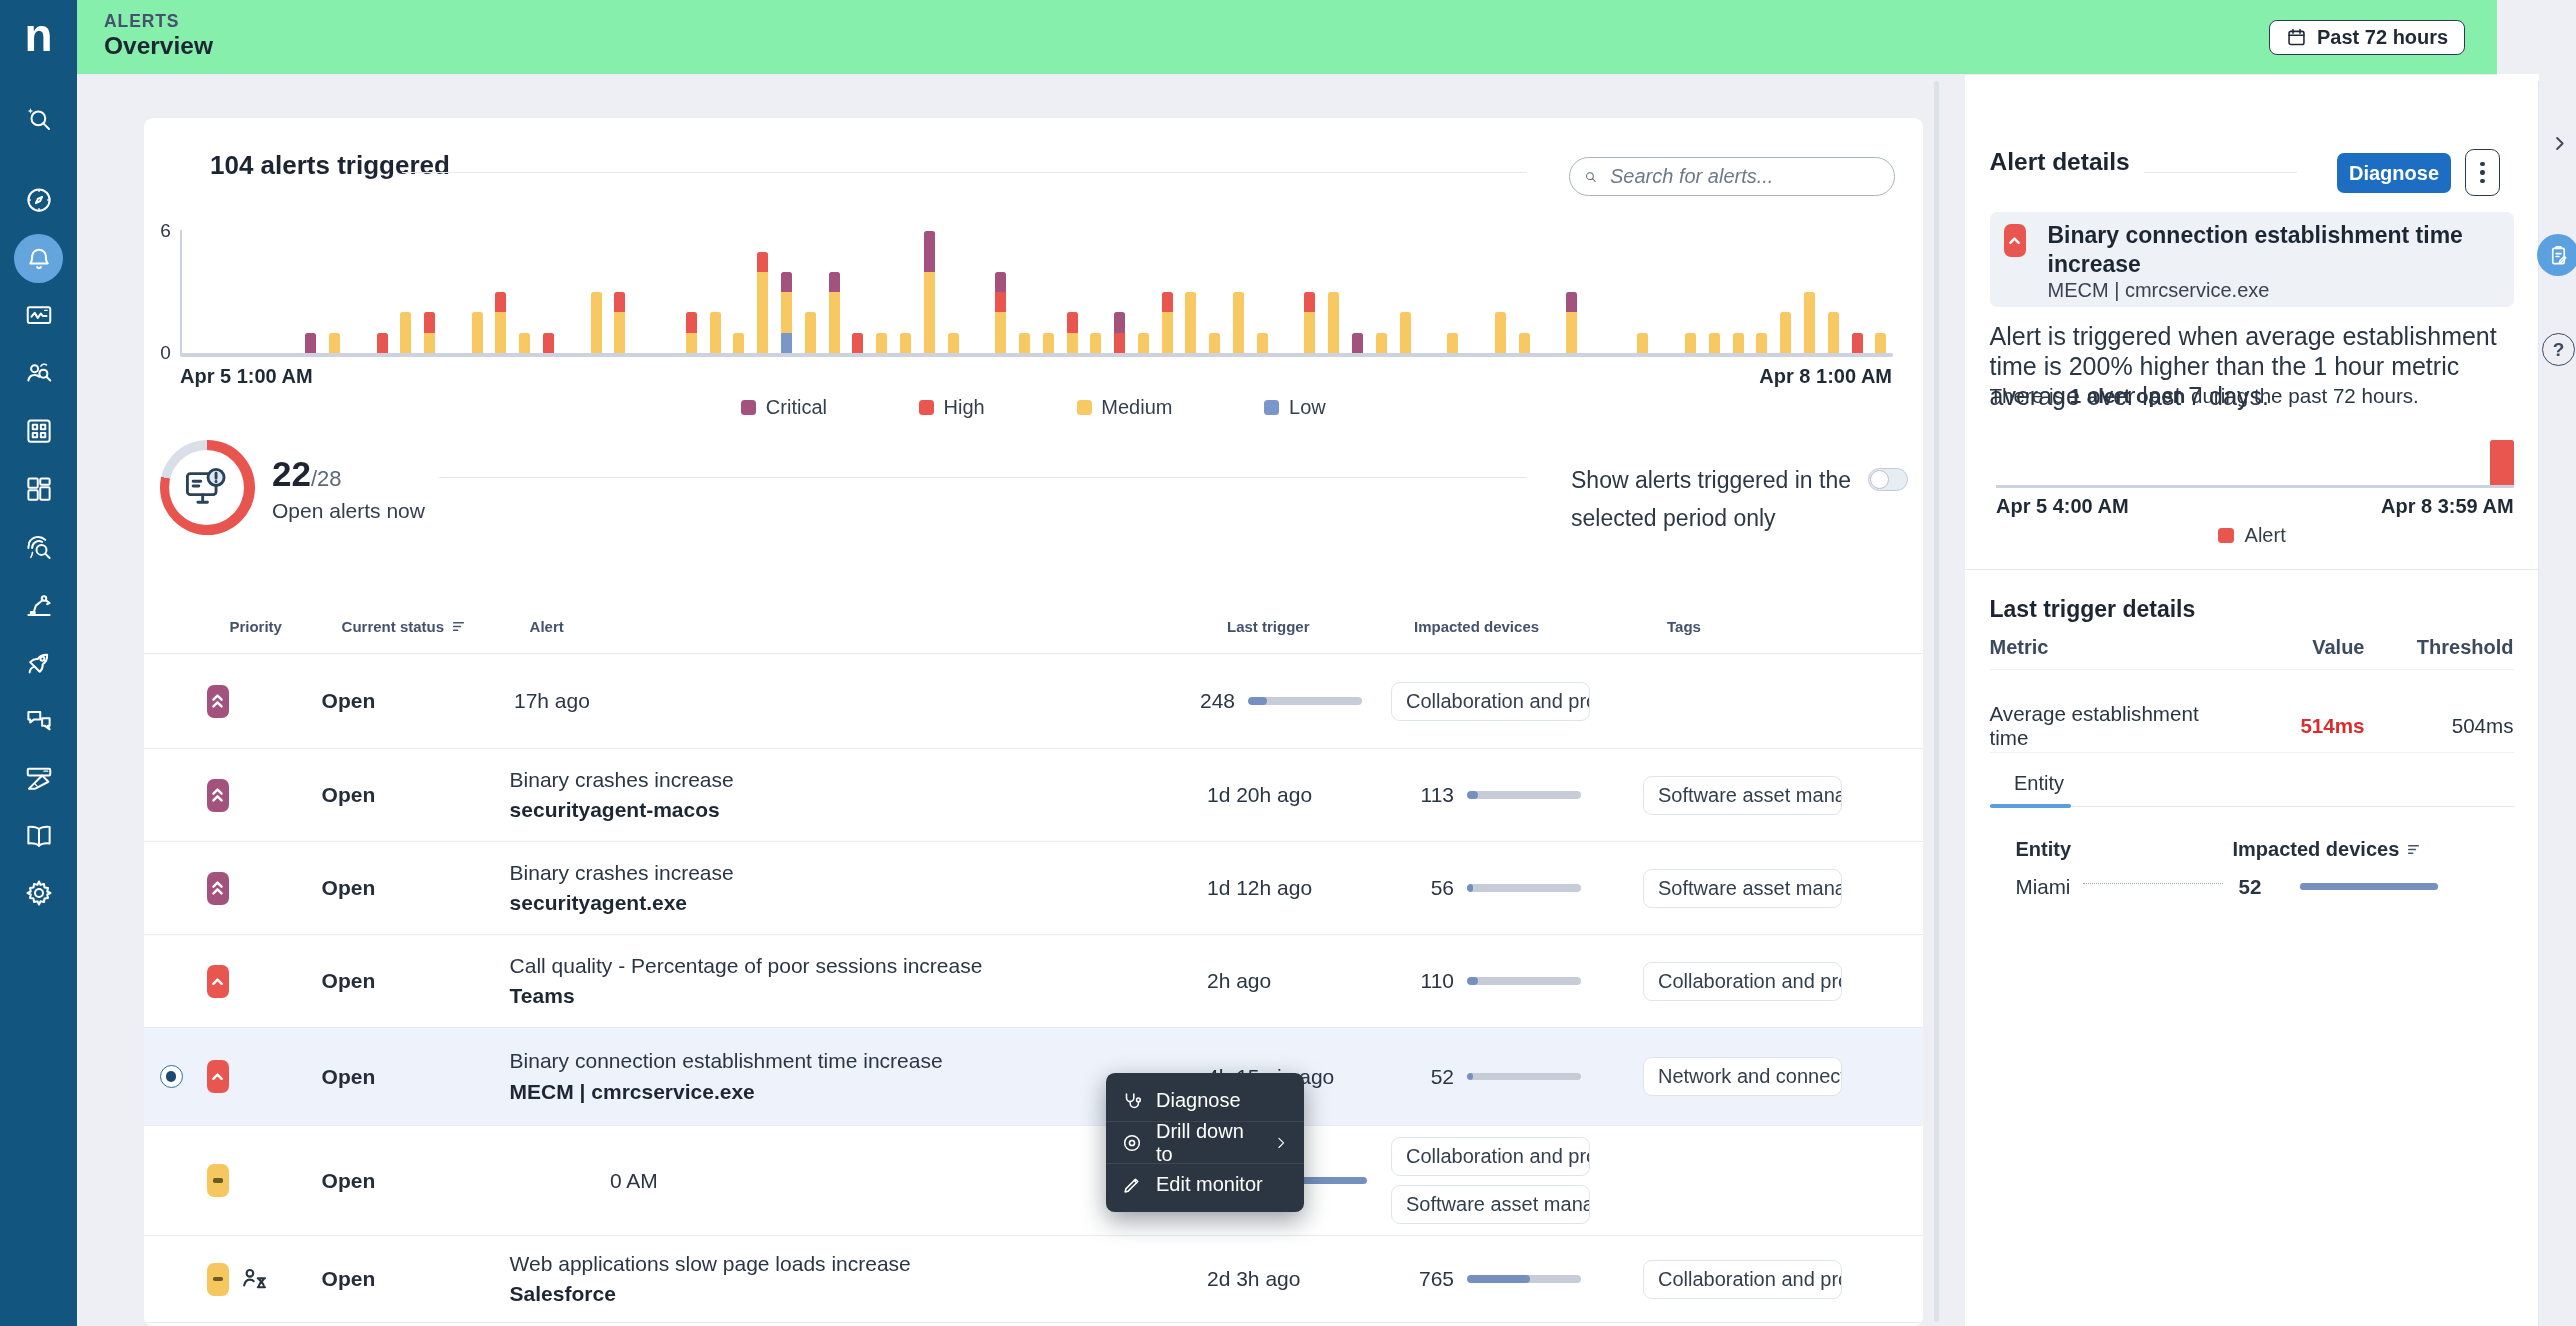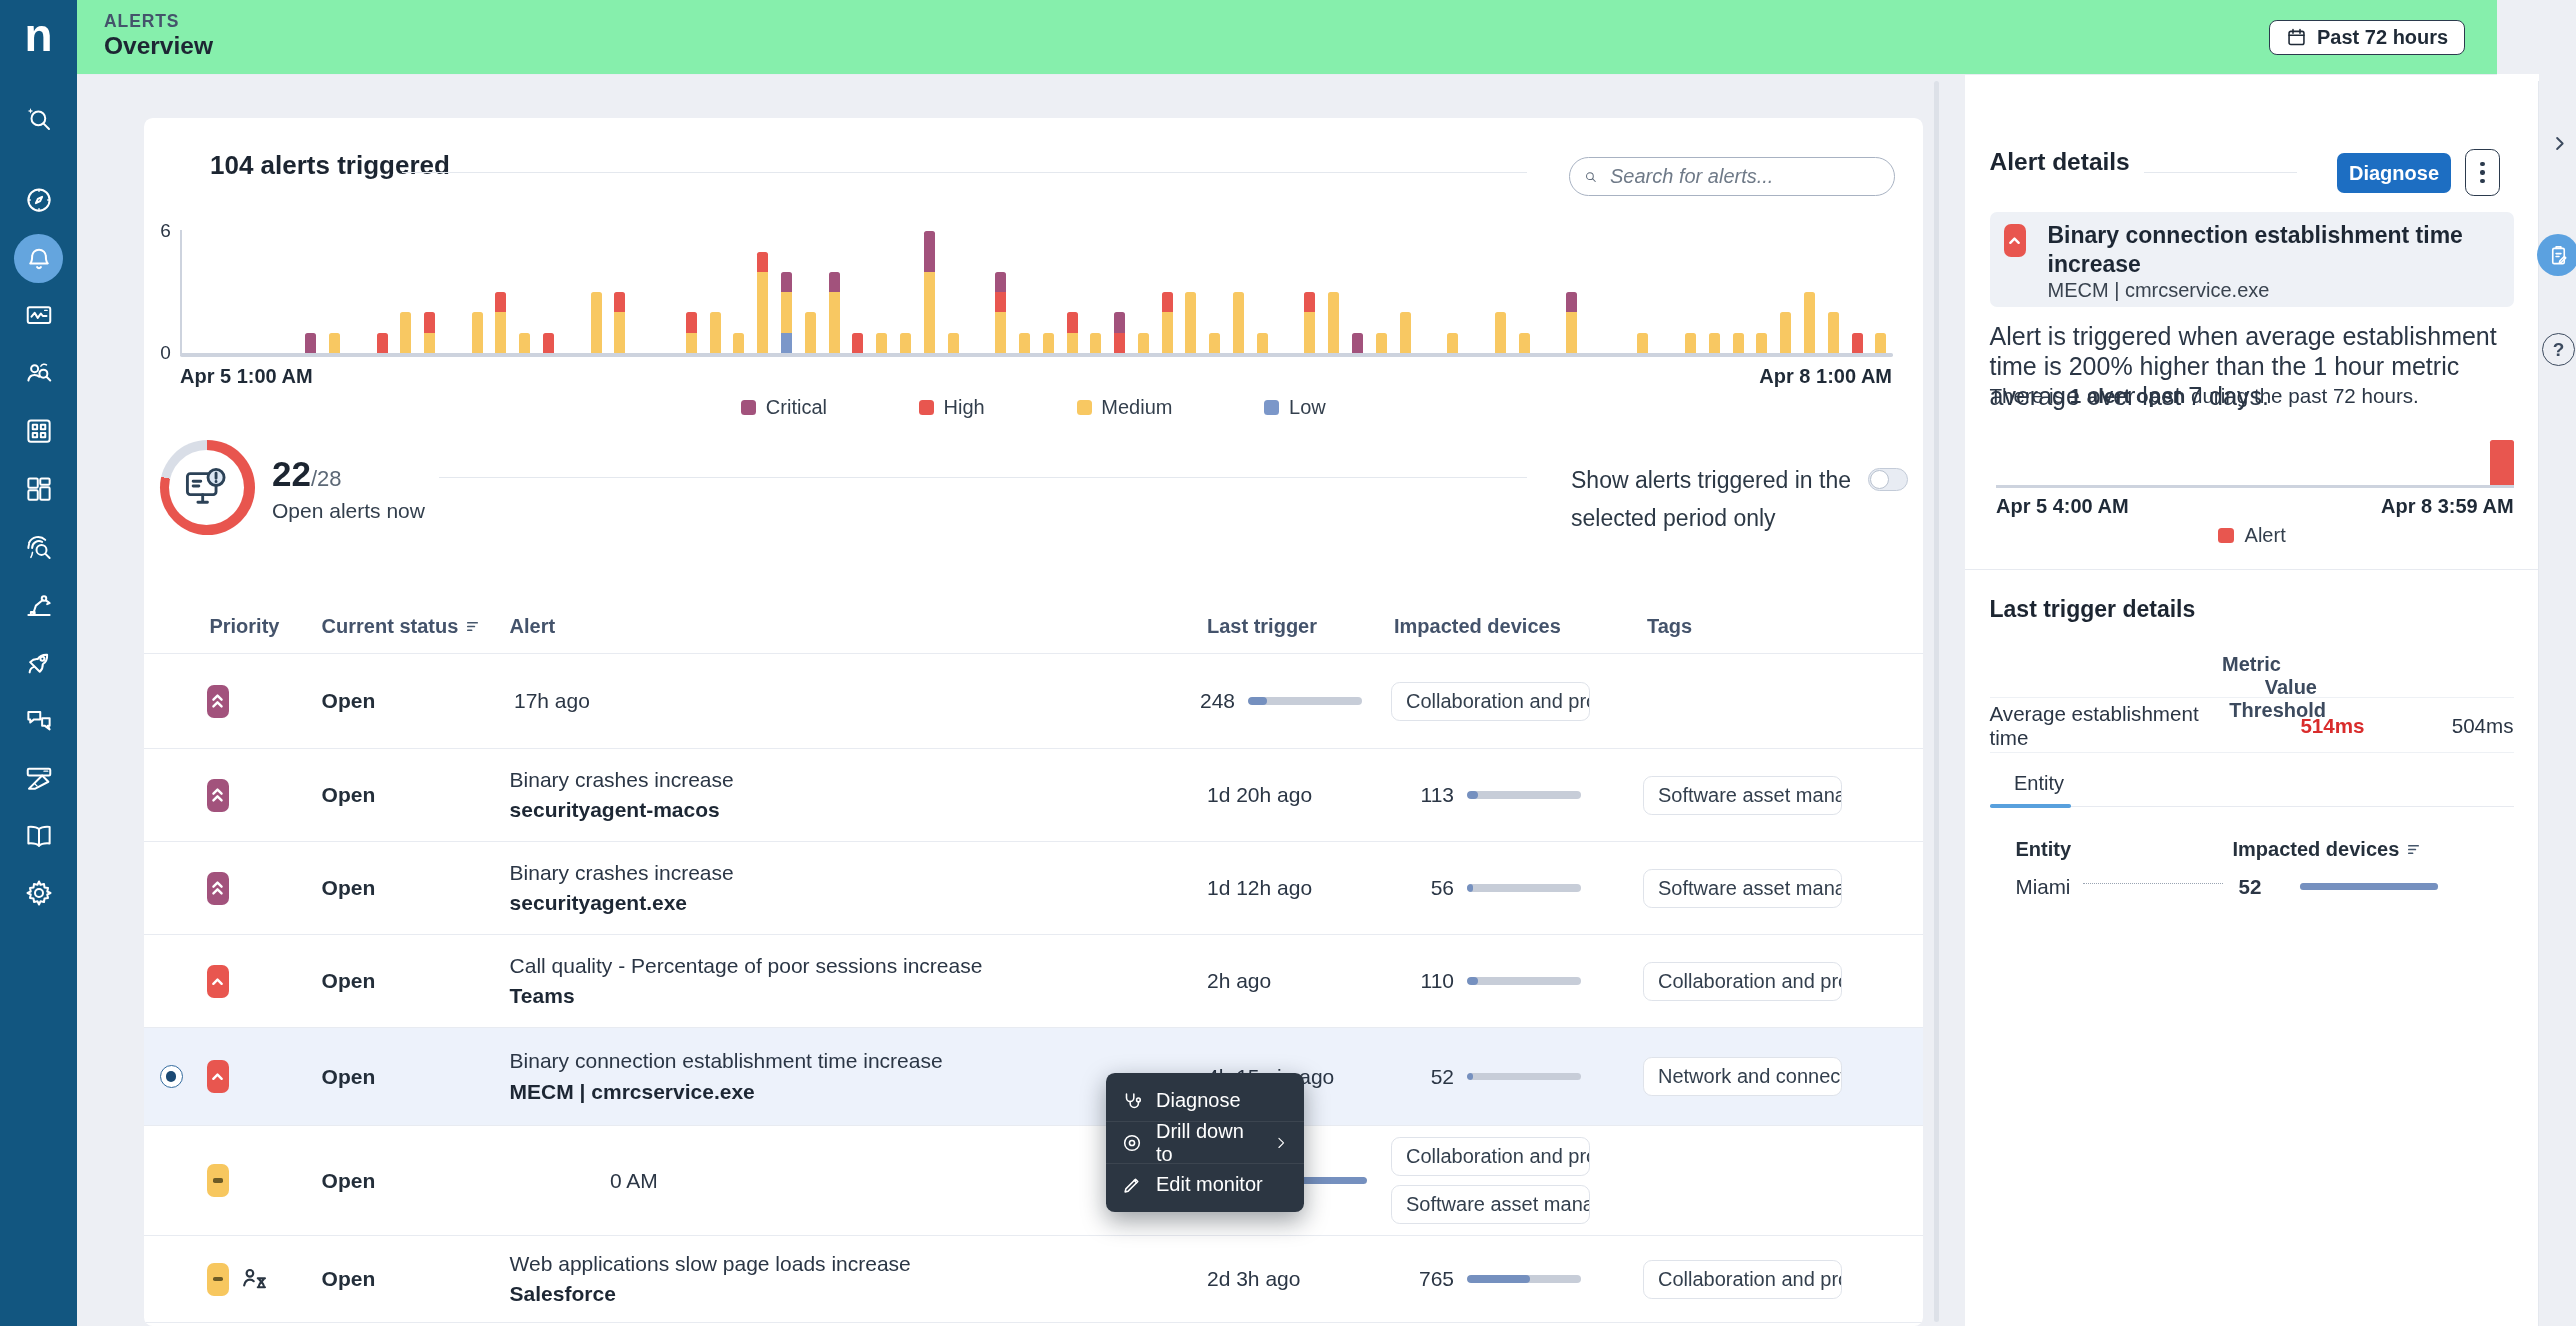--- a/index.html
+++ b/index.html
@@ -44,21 +44,21 @@
   .open-num{font-size:35px;font-weight:700;color:#1c2531;}
   .open-total{font-size:22px;color:#5c6876;font-weight:400;}
   .open-label{font-size:21px;color:#333f4d;margin-top:5.3px;}
   .mid-rule{position:absolute;left:295px;top:359px;width:1088px;height:0.9px;background:#e4e8ee;}
   .toggle-label{position:absolute;left:1427px;top:343px;width:293px;font-size:23px;line-height:38px;color:#2c3845;}
   .toggle{position:absolute;left:1724px;top:350px;width:40px;height:23px;border-radius:11.4px;background:#e8ecf3;border:0.9px solid #c3cbd8;box-sizing:border-box;cursor:pointer;}
   .toggle .knob{position:absolute;left:0.9px;top:0.9px;width:19px;height:19px;border-radius:50%;background:#fff;border:0.9px solid #b9c2cf;box-sizing:border-box;}
   
   .table{position:absolute;left:0;top:481px;width:1779px;}
   .thead,.trow{display:grid;grid-template-columns:54px 121px 188px 693px 144px 252px auto;}
-  .thead{height:54px;align-items:center;font-size:20px;font-weight:700;color:#44536b;}
+  .thead{height:54px;align-items:center;font-size:15px;font-weight:700;color:#44536b;margin-left:20px;}
   .th{display:flex;align-items:center;gap:7px;}
   .th svg{width:15px;height:15px;stroke:#45566b;fill:none;stroke-width:1.8;stroke-linecap:round;}
   .trow{border-top:0.9px solid #e8ebf1;position:relative;}
   .trow.selected{background:#edf2fb;}
   .c-radio{display:flex;align-items:center;justify-content:center;}
   .radio{display:none;width:23px;height:23px;border-radius:50%;border:1.8px solid #336b9e;background:#fff;align-items:center;justify-content:center;box-sizing:border-box;cursor:pointer;}
   .trow.selected .radio{display:flex;}
   .radio-dot{width:10.5px;height:10.5px;border-radius:50%;background:#1c4a73;}
   .c-priority{display:flex;align-items:center;padding-left:8.8px;gap:12.3px;}
   .badge{width:22px;height:33px;border-radius:7px;display:flex;align-items:center;justify-content:center;flex:none;}
@@ -106,21 +106,21 @@
   .p-open{position:absolute;left:24.5px;top:310px;width:524px;font-size:20.6px;color:#2b3645;}
   .p-open b{font-weight:700;}
   .mini-axis{position:absolute;left:31px;top:411px;width:518px;height:2.6px;background:#cdd3de;}
   .mini-bar{position:absolute;left:525px;top:366px;width:23.6px;height:45px;background:#e8564f;border-radius:2.6px 2.6px 0 0;}
   .mini-lab{position:absolute;top:421px;font-size:20px;font-weight:700;color:#1f2a37;}
   .mini-legend{position:absolute;left:0;top:450px;width:574px;display:flex;justify-content:center;align-items:center;gap:10.5px;font-size:20px;color:#333f4d;}
   .mini-legend .sw{width:15.8px;height:15.8px;border-radius:3.5px;background:#e8564f;}
   .p-div{position:absolute;left:0;top:495px;width:574px;height:0.9px;background:#e7eaf0;}
   .lt-title{position:absolute;left:24.5px;top:522px;font-size:23px;font-weight:700;color:#1c2531;}
   .metric-head,.metric-row{position:absolute;left:24.5px;width:524px;display:flex;align-items:center;}
-  .metric-head{top:579px;height:44px;font-size:20px;font-weight:600;color:#3c4a5e;border-bottom:0.9px solid #eef1f5;flex-direction:column;}
+  .metric-head{top:551px;height:44px;font-size:20px;font-weight:600;color:#3c4a5e;border-bottom:0.9px solid #eef1f5;}
   .metric-row{top:625px;height:53px;font-size:20.6px;color:#2b3645;border-bottom:0.9px solid #eef1f5;}
   .m-name{flex:1;}
   .m-val{width:131px;text-align:right;}
   .m-thr{width:149px;text-align:right;}
   .metric-row .m-val{font-weight:700;color:#d92c2c;}
   .tab{position:absolute;left:49px;top:698px;font-size:20px;color:#2b3645;cursor:pointer;}
   .tab-line{position:absolute;left:24.5px;top:732px;width:524px;height:0.9px;background:#e7eaf0;}
   .tab-active{position:absolute;left:24.5px;top:730px;width:81px;height:3.5px;border-radius:1.8px;background:#58a0dd;}
   .e-head{position:absolute;left:24.5px;top:756px;width:524px;height:39px;display:flex;align-items:center;font-size:20px;font-weight:700;color:#25303c;}
   .e-head .eh1{padding-left:26px;width:243px;box-sizing:border-box;}

